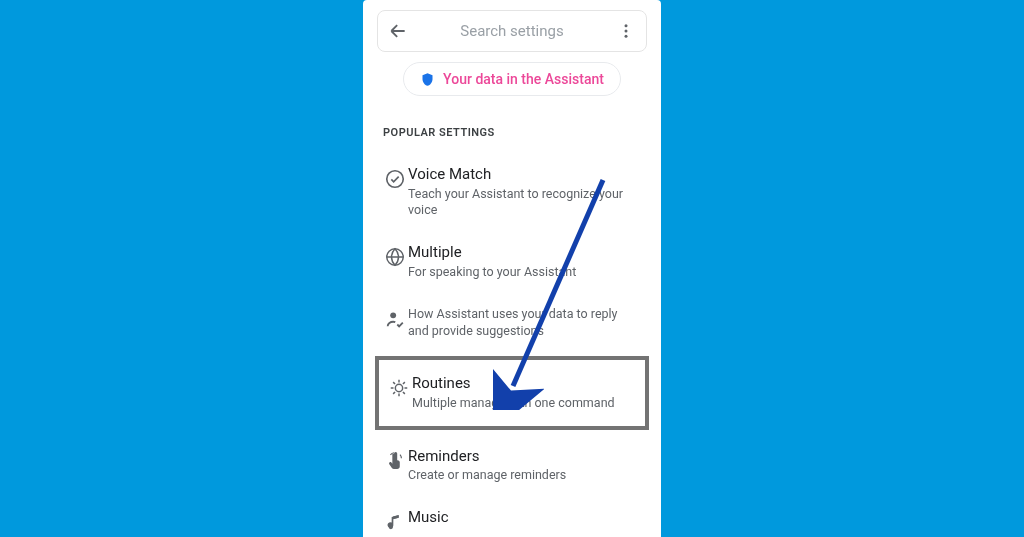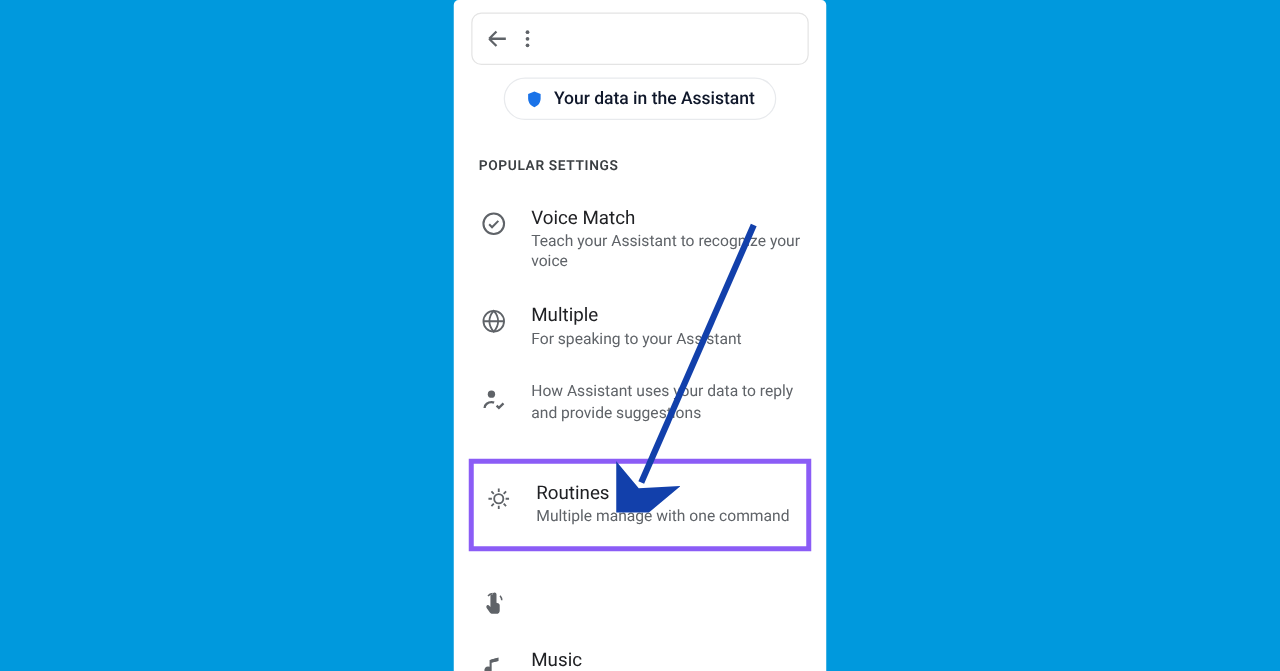--- a/index.html
+++ b/index.html
@@ -60,44 +60,44 @@
       margin: 4px auto 0 auto;
       width: fit-content;
       gap: 8px;
     }
     .shield-icon {
       color: #1a73e8;
       display: flex;
     }
     .data-chip-text {
       font-size: 14px;
-      color: #0f172a;
+      color: #ec4899;
       font-weight: 500;
     }
     .section-header {
       font-size: 11px;
       letter-spacing: 0.5px;
       font-weight: 600;
       color: #3c4043;
       text-transform: uppercase;
       padding: 30px 20px 14px 20px;
     }
     .settings-list {
       padding: 0 8px;
     }
     .setting-item {
       display: flex;
       align-items: flex-start;
       padding: 12px 12px;
-      gap: 18px;
+      gap: 1px;
       cursor: pointer;
     }
     .setting-item.highlighted {
-      border: 4px solid #8b5cf6;
-      margin: 16px 4px;
+      border: 4px solid #737373;
+      margin: 5px 4px;
       padding: 14px 8px 14px 8px;
     }
     .setting-icon {
       width: 24px;
       height: 24px;
       flex-shrink: 0;
       color: #5f6368;
       display: flex;
       align-items: center;
       justify-content: center;
@@ -129,20 +129,21 @@
 <body>
 
 <div class="phone-frame">
 
   <div class="search-bar">
     <div class="back-icon">
       <svg width="20" height="20" viewBox="0 0 24 24" fill="none" stroke="currentColor" stroke-width="2.2">
         <path d="M20 12H4M4 12l7-7M4 12l7 7"></path>
       </svg>
     </div>
+    <div class="search-placeholder">Search settings</div>
     <div class="more-icon">
       <svg width="18" height="18" viewBox="0 0 24 24" fill="currentColor">
         <circle cx="12" cy="5" r="2"></circle>
           <circle cx="12" cy="12" r="2"></circle>
           <circle cx="12" cy="19" r="2"></circle>
       </svg>
     </div>
   </div>
 
   <div class="data-chip">
@@ -210,20 +211,24 @@
       </div>
     </div>
 
     <div class="setting-item">
       <div class="setting-icon">
         <svg width="22" height="22" viewBox="0 0 24 24" fill="currentColor">
           <path d="M11 4c0-1 .7-1.8 1.7-1.8S14.4 3 14.4 4v7.2l1.3.3c.9.2 1.5 1 1.5 1.9V18c0 1.5-1.2 2.8-2.8 2.8h-3.5c-.9 0-1.8-.4-2.3-1.2l-2.8-4c-.5-.7-.3-1.7.4-2.2.6-.4 1.4-.3 1.9.3l1 1.2V4z"></path>
           <path d="M7 5.2A6 6 0 0 1 11 3M17.5 5A6 6 0 0 1 19 9" fill="none" stroke="currentColor" stroke-width="1.3"></path>
         </svg>
       </div>
+      <div class="setting-text">
+        <div class="setting-title">Reminders</div>
+        <div class="setting-subtitle">Create or manage reminders</div>
+      </div>
     </div>
 
     <div class="setting-item">
       <div class="setting-icon">
         <svg width="20" height="20" viewBox="0 0 24 24" fill="currentColor">
           <path d="M10 4v11.2A3.5 3.5 0 1 1 8 12.5V6l8-2v3l-6 1.3V4h0z"></path>
           <circle cx="7" cy="18" r="2.6"></circle>
           <path d="M9.6 5.5l7-1.8v3.2l-7 1.8z"></path>
         </svg>
       </div>

